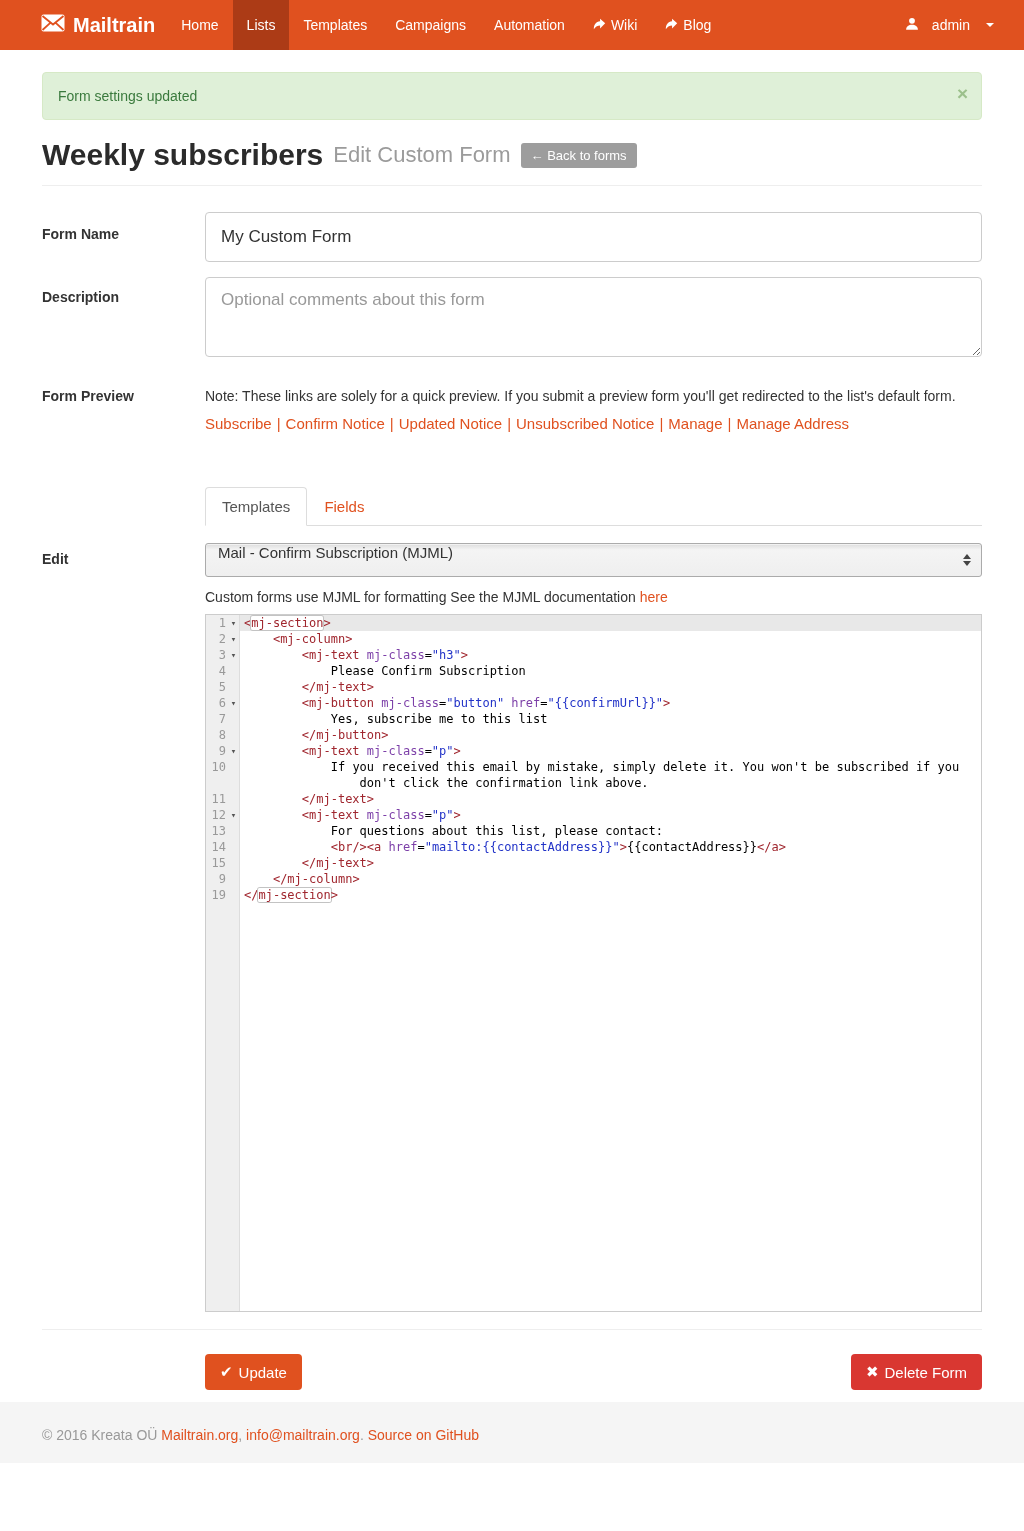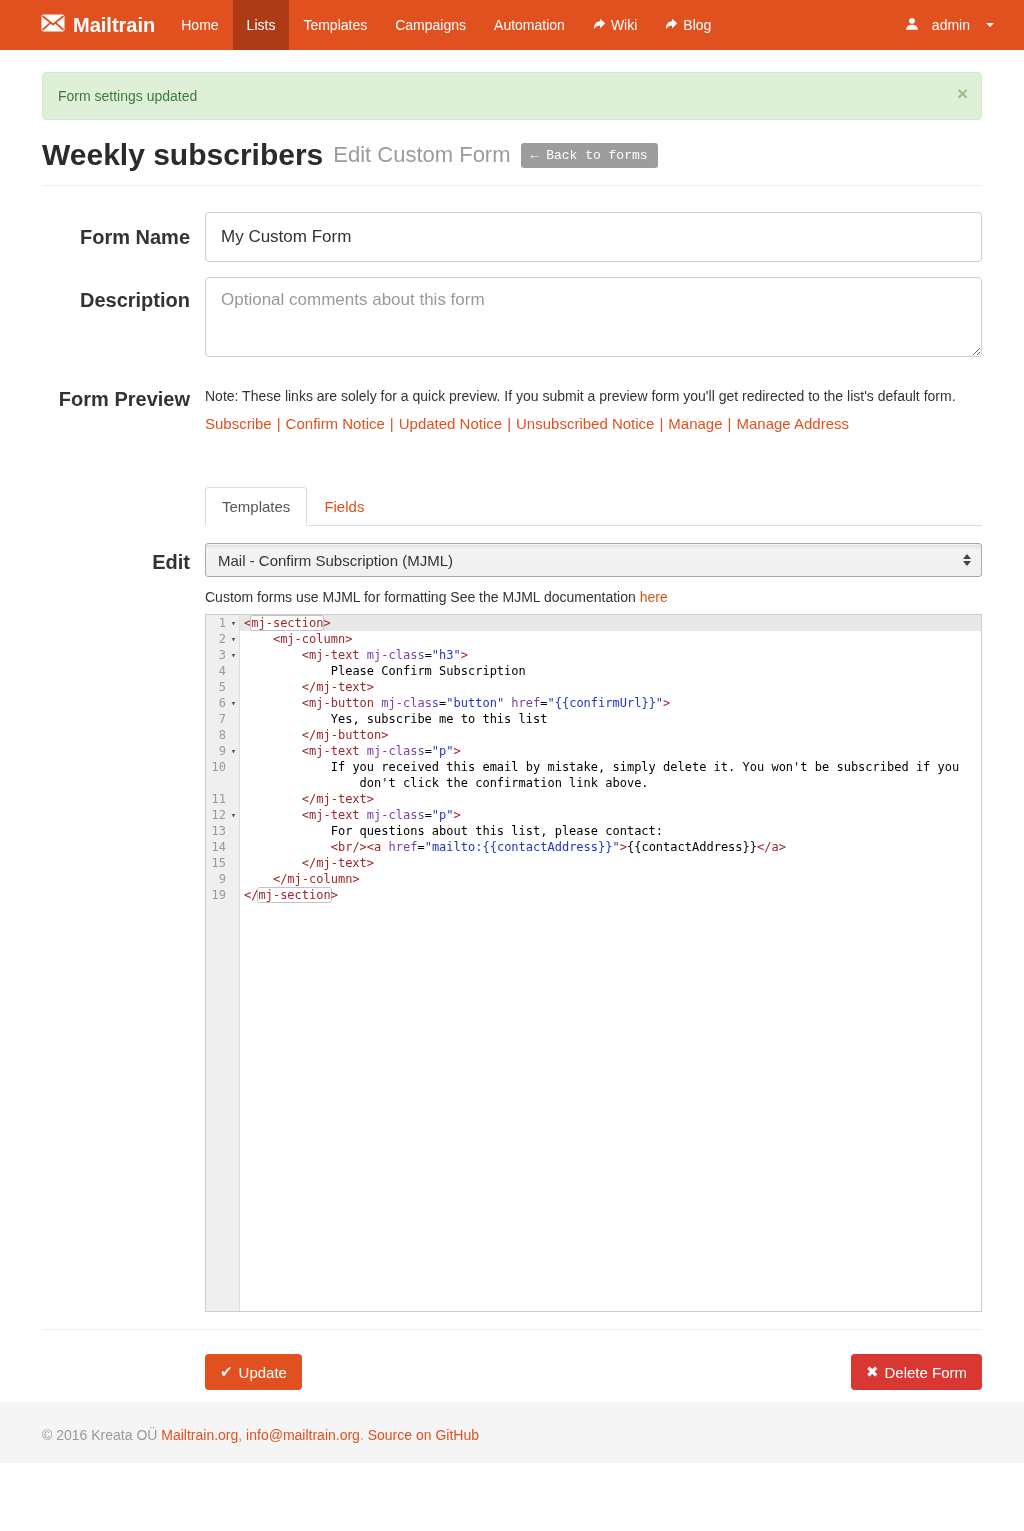--- a/index.html
+++ b/index.html
@@ -27,26 +27,26 @@
   
   .breadcrumb { margin-top:20px; background:#F5F5F5; border-radius:4px; padding:9px 15px; font-size:14px; }
   .breadcrumb a { color:#E0511F; text-decoration:none; }
   .crumb-sep { color:#CCC; padding:0 7px; }
   .crumb-active { color:#777; }
 
   
   .page-header { margin-top:18px; display:flex; align-items:center; }
   .page-title { font-size:30px; font-weight:bold; color:#2B2B2B; }
   .page-subtitle { font-size:22px; color:#9B9B9B; margin-left:10px; font-weight:normal; }
-  .btn-back { margin-left:10px; background:#9D9D9D; color:#fff; border:none; border-radius:3px; font-size:13px; padding:5px 10px; cursor:pointer; font-family:Liberation Mono, monospace; }
+  .btn-back { margin-left:10px; background:#9D9D9D; color:#fff; border:none; border-radius:3px; font-size:13px; padding:5px 10px; cursor:pointer; font-family:Liberation Sans, sans-serif; }
   hr.rule { border:none; border-top:1px solid #EEE; margin-top:13px; }
 
   
   .form-row { display:flex; margin-top:15px; }
-  .col-label { width:148px; text-align:right; font-weight:bold; font-size:20px; color:#333; flex-shrink:0; }
+  .col-label { width:148px; font-weight:bold; font-size:14px; color:#333; flex-shrink:0; }
   .col-ctrl { margin-left:15px; flex:1; min-width:0; }
   .row-name { margin-top:26px; }
   .row-name .col-label { padding-top:14px; }
   input.form-input { width:100%; height:50px; border:1px solid #CCC; border-radius:4px; padding:6px 15px; font-size:17px; color:#333; font-family:inherit; }
   textarea.form-input { width:100%; height:80px; border:1px solid #CCC; border-radius:4px; padding:12px 15px; font-size:17px; color:#c2410c; font-family:inherit; resize:vertical; }
   textarea.form-input::placeholder, input.form-input::placeholder { color:#999; }
   .row-desc .col-label { padding-top:12px; }
 
   .row-preview { margin-top:27px; }
   .preview-note { font-size:14px; color:#333; }
@@ -56,21 +56,21 @@
 
   
   .row-tabs { margin-top:55px; }
   .tabs { display:flex; border-bottom:1px solid #DDD; }
   .tab { font-size:15px; padding:10px 16px; text-decoration:none; margin-bottom:-1px; border:1px solid transparent; border-radius:4px 4px 0 0; color:#E0511F; }
   .tab.active { background:#fff; border-color:#DDD #DDD #fff #DDD; color:#555; cursor:default; }
 
   
   .row-edit { margin-top:17px; }
   .row-edit .col-label { padding-top:8px; }
-  .select-box { position:relative; height:34px; border:1px solid #ABABAB; border-radius:3px; background:linear-gradient(#DCDCDC, #F4F4F4 18%, #EFEFEF); display:flex; align-items:center; padding:0 28px 0 12px; font-size:15px; color:#333; cursor:pointer; box-shadow:inset 0 1px 0 rgba(255,255,255,.6); }
+  .select-box { position:relative; height:34px; border:1px solid #ABABAB; border-radius:3px; background:linear-gradient(#DCDCDC, #F4F4F4 18%, #EFEFEF); display:flex; padding:0 28px 0 12px; font-size:15px; color:#333; cursor:pointer; box-shadow:inset 0 1px 0 rgba(255,255,255,.6); }
   .select-arrows { position:absolute; right:10px; top:50%; transform:translateY(-50%); display:flex; flex-direction:column; gap:2px; }
   .select-arrows i { display:block; width:0; height:0; border-left:4px solid transparent; border-right:4px solid transparent; }
   .select-arrows .up { border-bottom:5px solid #444; }
   .select-arrows .dn { border-top:5px solid #444; }
 
   .row-help { margin-top:12px; }
   .help-text { font-size:14px; color:#333; }
   .help-text a { color:#E0511F; text-decoration:none; }
 
   

